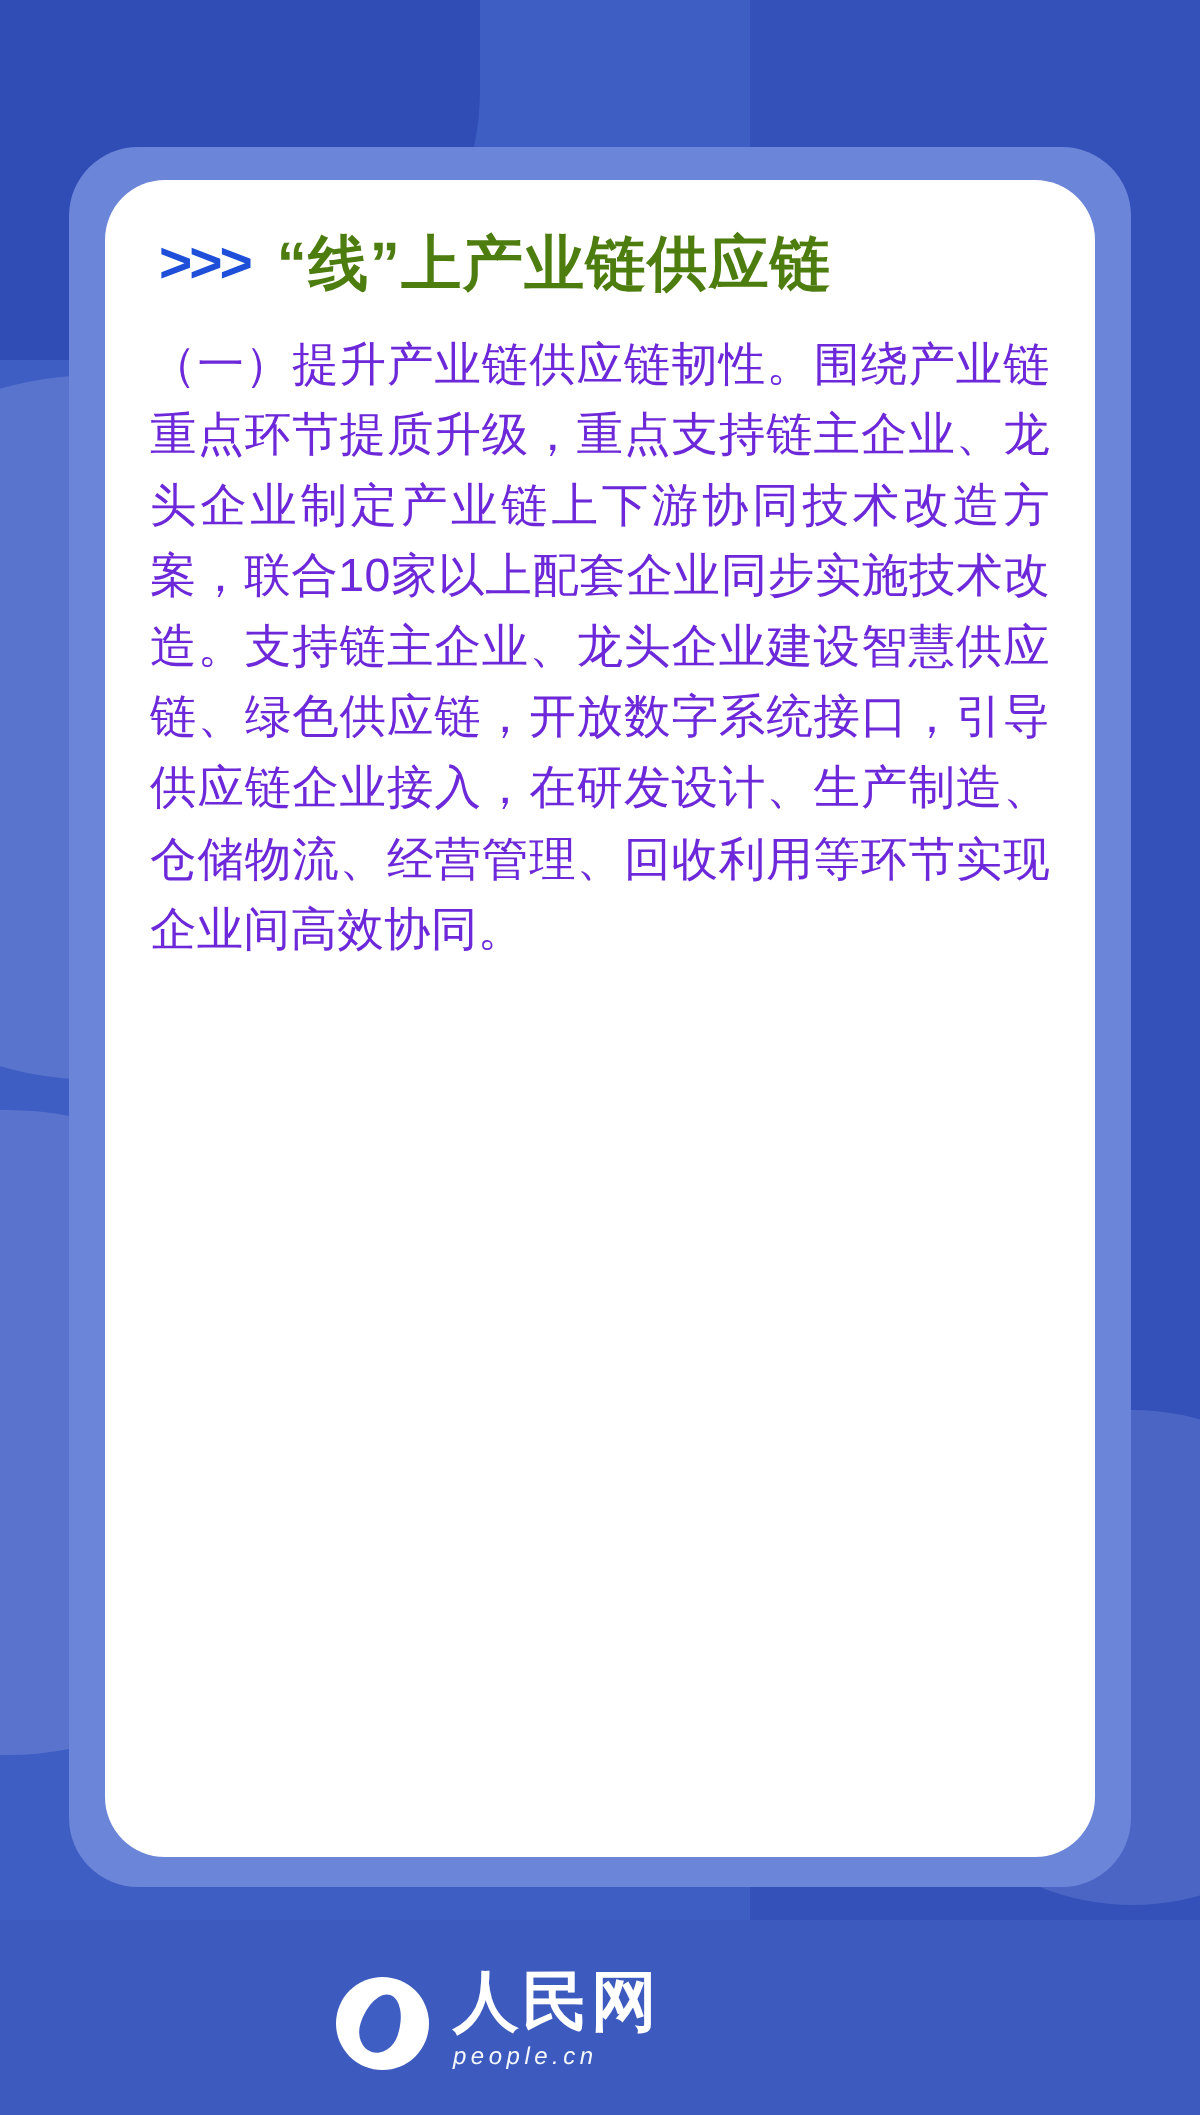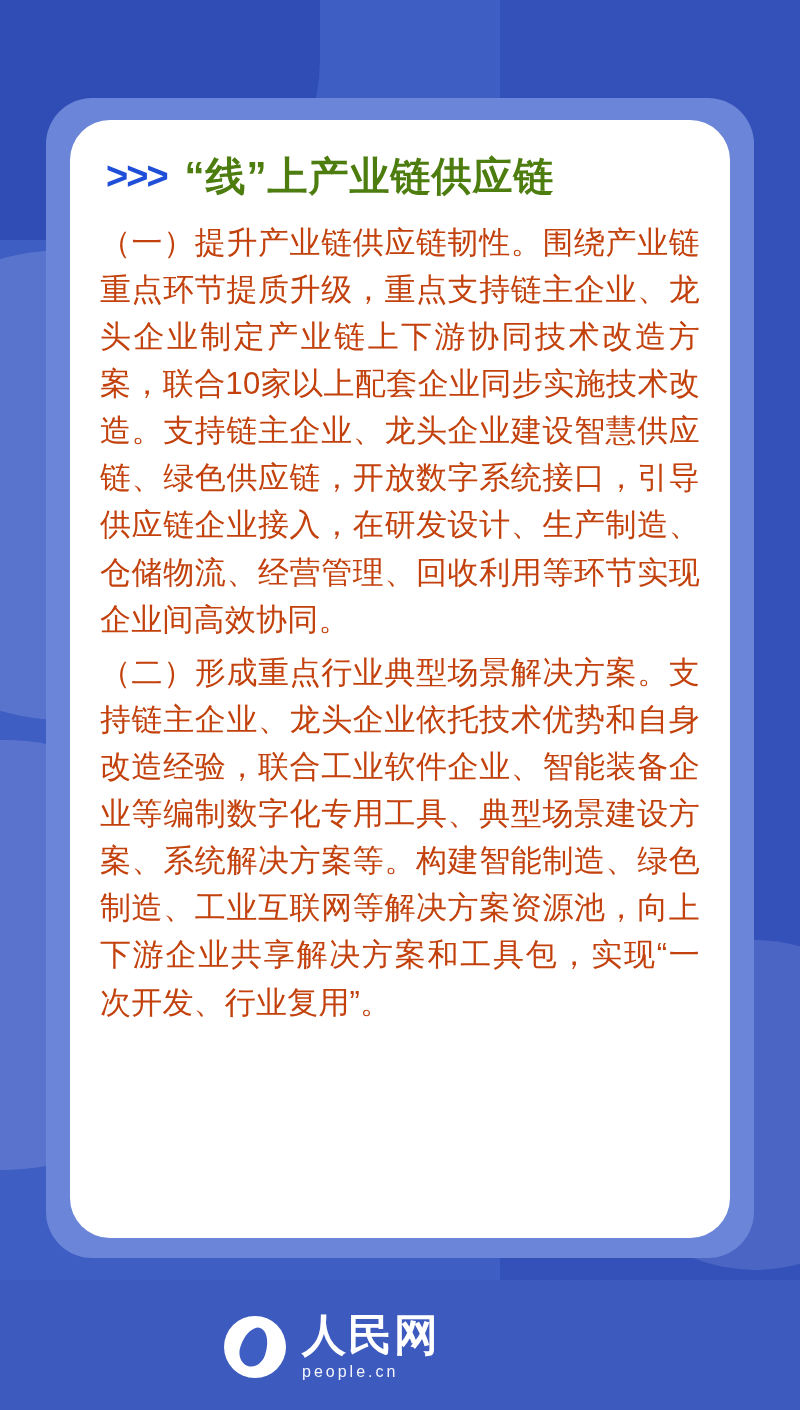--- a/index.html
+++ b/index.html
@@ -139,36 +139,36 @@
     font-weight: bold;
     text-align: center;
     padding-right: 10px;
   }
 
   
   .body-block {
     margin-top: 20px;
   }
   .para {
-    color: #c2410c;
+    color: #6d28d9;
     font-size: 31px;
     line-height: 1.52;
     text-align: justify;
     margin: 0 0 6px 0;
     letter-spacing: 0.2px;
   }
 
   
   .footer {
     position: absolute;
     left: 0;
     bottom: 30px;
     width: 664px;
     display: flex;
-    align-items: center;
+    align-items: flex-end;
     justify-content: center;
     gap: 16px;
   }
   .logo-mark {
     width: 62px;
     height: 62px;
     border-radius: 50%;
     background: #ffffff;
     position: relative;
     flex: none;
@@ -195,20 +195,21 @@
     font-size: 44px;
     font-weight: bold;
     letter-spacing: 2px;
   }
   .logo-en {
     color: #ffffff;
     font-size: 16px;
     letter-spacing: 3px;
     margin-top: 7px;
     opacity: 0.95;
+    font-style: italic;
   }
 </style>
 </head>
 <body>
 
 <div class="bg-layer">
   <div class="bg-base"></div>
   <div class="bg-right-dark"></div>
   <div class="bg-top-left"></div>
   <div class="bg-circle-1"></div>
@@ -223,21 +224,20 @@
 
   <div class="title-block">
     <div class="title-line-1">
       <span class="arrows">&gt;&gt;&gt;</span>
       <span class="title-text-1">“线”上产业链供应链</span>
     </div>
   </div>
 
   <div class="body-block">
     <p class="para">（一）提升产业链供应链韧性。围绕产业链重点环节提质升级，重点支持链主企业、龙头企业制定产业链上下游协同技术改造方案，联合10家以上配套企业同步实施技术改造。支持链主企业、龙头企业建设智慧供应链、绿色供应链，开放数字系统接口，引导供应链企业接入，在研发设计、生产制造、仓储物流、经营管理、回收利用等环节实现企业间高效协同。</p>
-    <p class="para">（二）形成重点行业典型场景解决方案。支持链主企业、龙头企业依托技术优势和自身改造经验，联合工业软件企业、智能装备企业等编制数字化专用工具、典型场景建设方案、系统解决方案等。构建智能制造、绿色制造、工业互联网等解决方案资源池，向上下游企业共享解决方案和工具包，实现“一次开发、行业复用”。</p>
   </div>
 
 </div>
 
 <div class="footer">
   <div class="logo-mark"></div>
   <div class="logo-text-wrap">
     <span class="logo-cn">人民网</span>
     <span class="logo-en">people.cn</span>
   </div>

